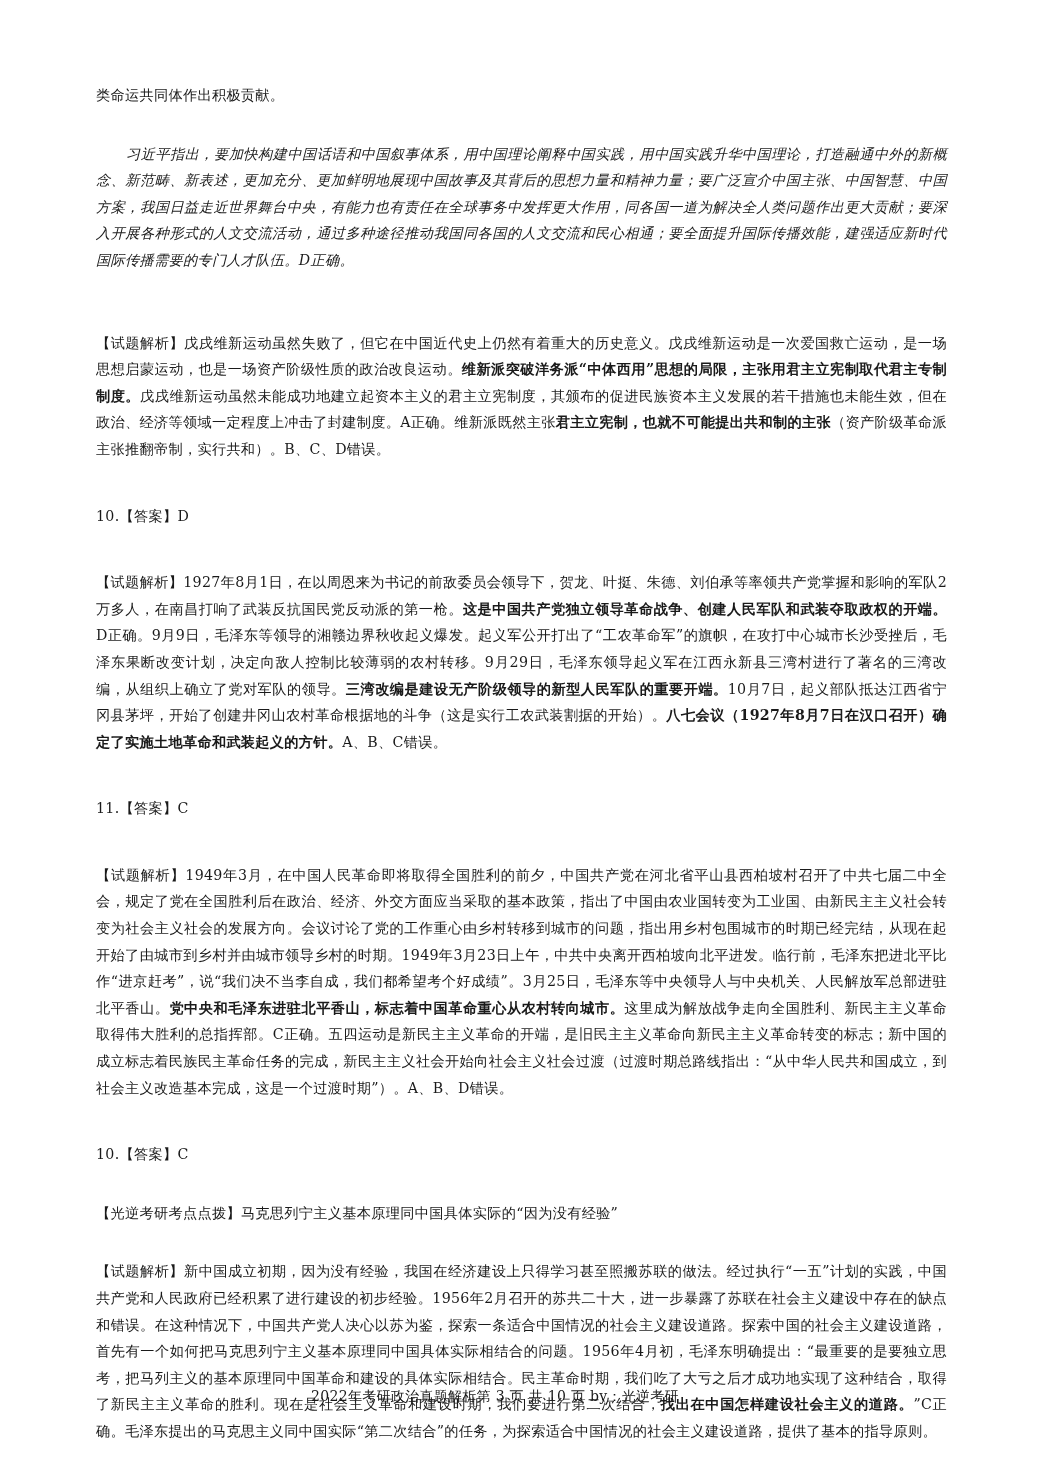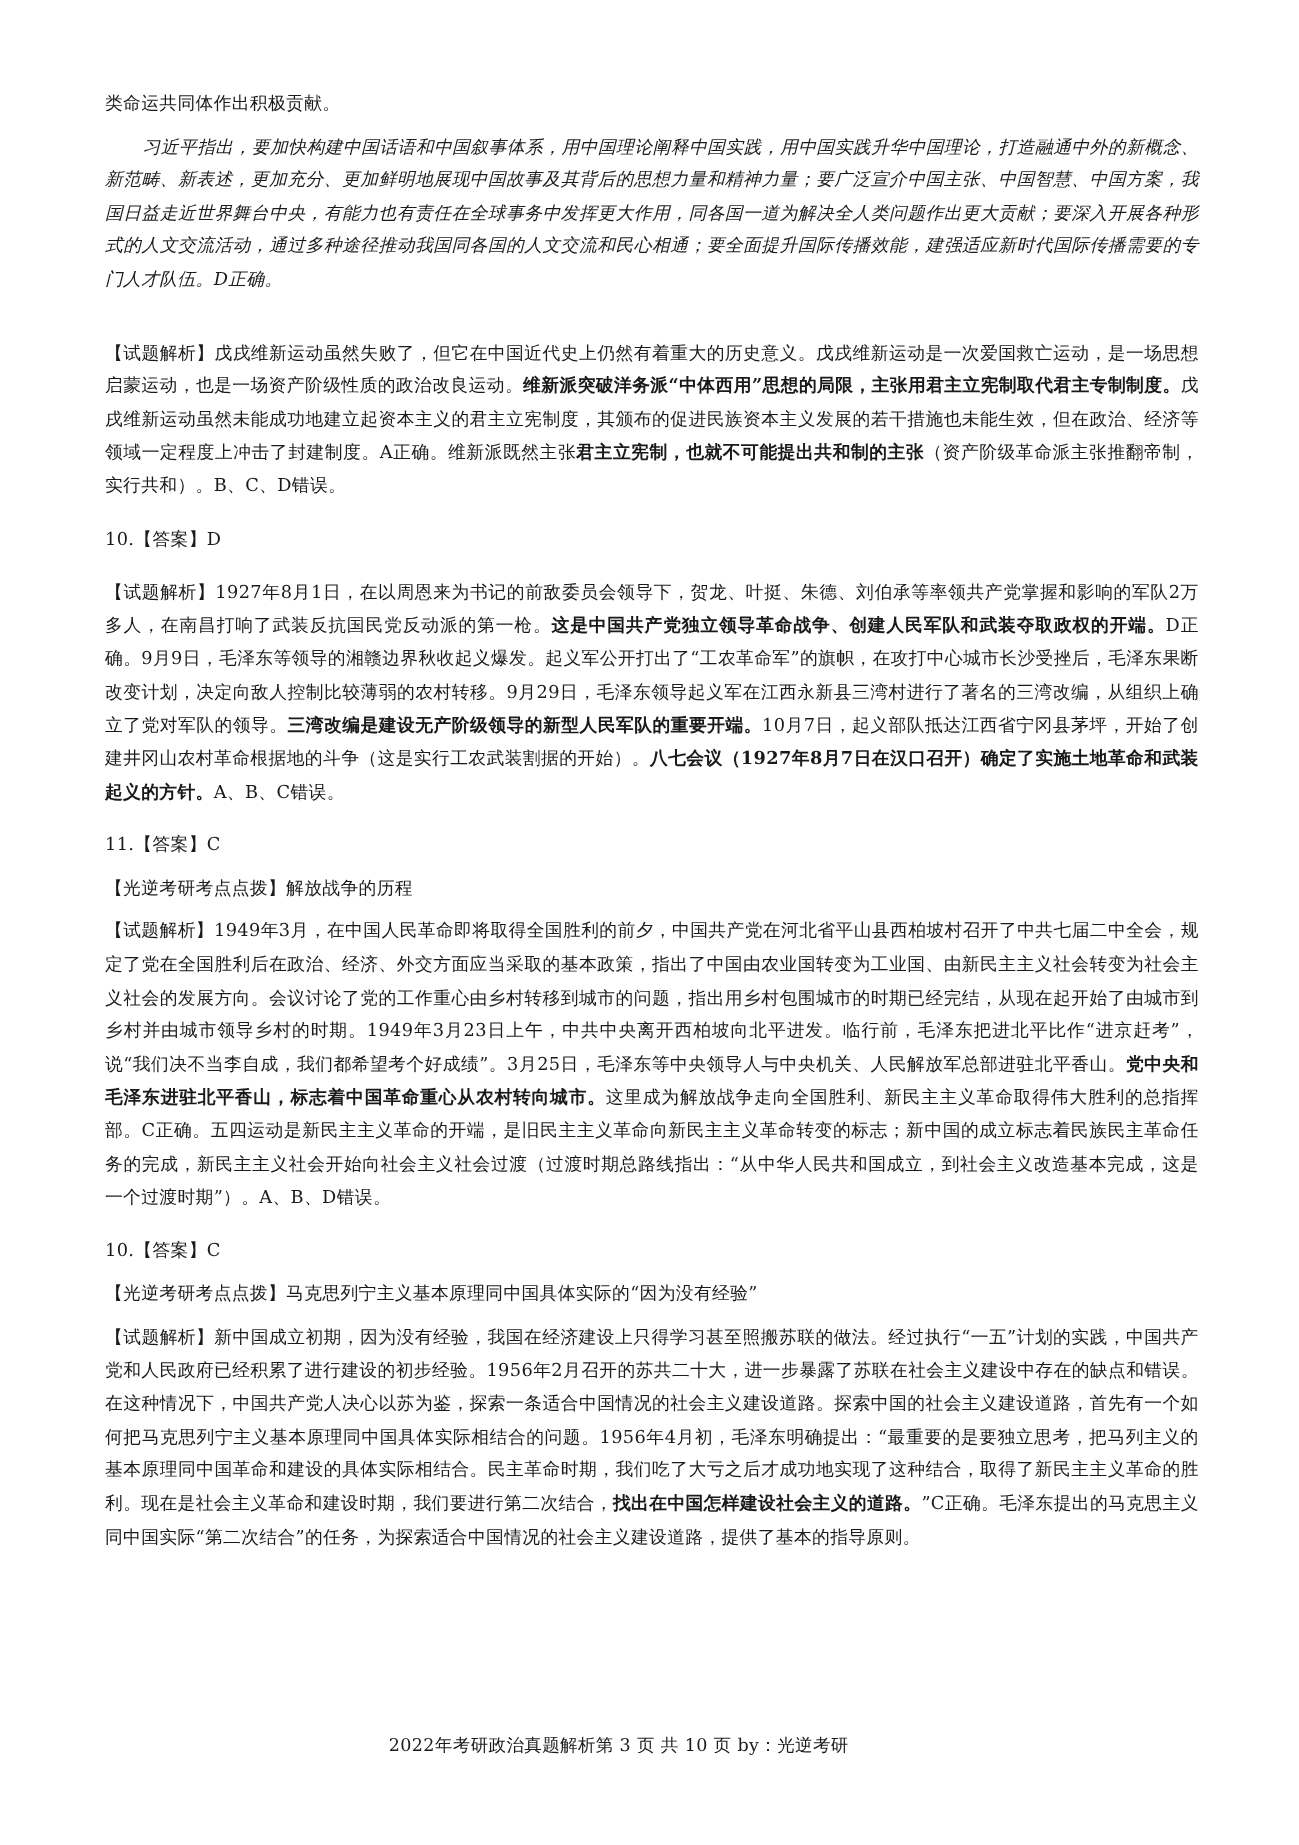--- a/index.html
+++ b/index.html
@@ -3,21 +3,21 @@
   <meta charset="utf-8">
   <style>
     html, body { margin: 0; padding: 0; background: #ffffff; }
     body {
       width: 1039px; height: 1476px; position: relative; overflow: hidden;
       font-family: "DejaVu Serif", "Liberation Serif", serif;
       color: #1a1a1a;
     }
     .page { position: absolute; left: 84px; top: 70px; width: 875px; }
     .p {
-      font-size: 14.2px; line-height: 26.6px; margin: 0;
+      font-size: 14.2px; line-height: 26.6px; margin: 12px;
       text-align: justify; letter-spacing: 0.3px;
     }
     .indent { text-indent: 30px; font-style: italic; }
     .gap { height: 16px; }
     .gap-s { height: 8px; }
     b, .b { font-weight: bold; }
     .footer {
       position: absolute; left: 0; width: 990px; top: 1388px;
       text-align: center; font-size: 14px; letter-spacing: 0.3px;
     }
@@ -42,21 +42,20 @@
     <p class="p">10.【答案】D</p>
     <div class="gap-s"></div>
     <div class="gap-s"></div>
     <p class="p"><span>【试题解析】</span><span>1927年8月1日，在以周恩来为书记的前敌委员会领导下，贺龙、叶挺、朱德、刘伯承等率领共产党掌握和影响的军队2万多人，在南昌打响了武装反抗国民党反动派的第一枪。</span><b>这是中国共产党独立领导革命战争、创建人民军队和武装夺取政权的开端。</b><span>D正确。9月9日，毛泽东等领导的湘赣边界秋收起义爆发。起义军公开打出了“工农革命军”的旗帜，在攻打中心城市长沙受挫后，毛泽东果断改变计划，决定向敌人控制比较薄弱的农村转移。9月29日，毛泽东领导起义军在江西永新县三湾村进行了著名的三湾改编，从组织上确立了党对军队的领导。</span><b>三湾改编是建设无产阶级领导的新型人民军队的重要开端。</b><span>10月7日，起义部队抵达江西省宁冈县茅坪，开始了创建井冈山农村革命根据地的斗争（这是实行工农武装割据的开始）。</span><b>八七会议（1927年8月7日在汉口召开）确定了实施土地革命和武装起义的方针。</b><span>A、B、C错误。</span></p>
   </section>
 
   <div class="gap"></div>
   <section>
     <p class="p">11.【答案】C</p>
     <div class="gap-s"></div>
-    <p class="p"><span>【光逆考研考点点拨】</span><span>解放战争的历程</span></p>
     <div class="gap-s"></div>
     <p class="p"><span>【试题解析】</span><span>1949年3月，在中国人民革命即将取得全国胜利的前夕，中国共产党在河北省平山县西柏坡村召开了中共七届二中全会，规定了党在全国胜利后在政治、经济、外交方面应当采取的基本政策，指出了中国由农业国转变为工业国、由新民主主义社会转变为社会主义社会的发展方向。会议讨论了党的工作重心由乡村转移到城市的问题，指出用乡村包围城市的时期已经完结，从现在起开始了由城市到乡村并由城市领导乡村的时期。1949年3月23日上午，中共中央离开西柏坡向北平进发。临行前，毛泽东把进北平比作“进京赶考”，说“我们决不当李自成，我们都希望考个好成绩”。3月25日，毛泽东等中央领导人与中央机关、人民解放军总部进驻北平香山。</span><b>党中央和毛泽东进驻北平香山，标志着中国革命重心从农村转向城市。</b><span>这里成为解放战争走向全国胜利、新民主主义革命取得伟大胜利的总指挥部。C正确。五四运动是新民主主义革命的开端，是旧民主主义革命向新民主主义革命转变的标志；新中国的成立标志着民族民主革命任务的完成，新民主主义社会开始向社会主义社会过渡（过渡时期总路线指出：“从中华人民共和国成立，到社会主义改造基本完成，这是一个过渡时期”）。A、B、D错误。</span></p>
   </section>
 
   <div class="gap"></div>
   <section>
     <p class="p">10.【答案】C</p>
     <div class="gap-s"></div>
     <p class="p"><span>【光逆考研考点点拨】</span><span>马克思列宁主义基本原理同中国具体实际的“因为没有经验”</span></p>
     <div class="gap-s"></div>

